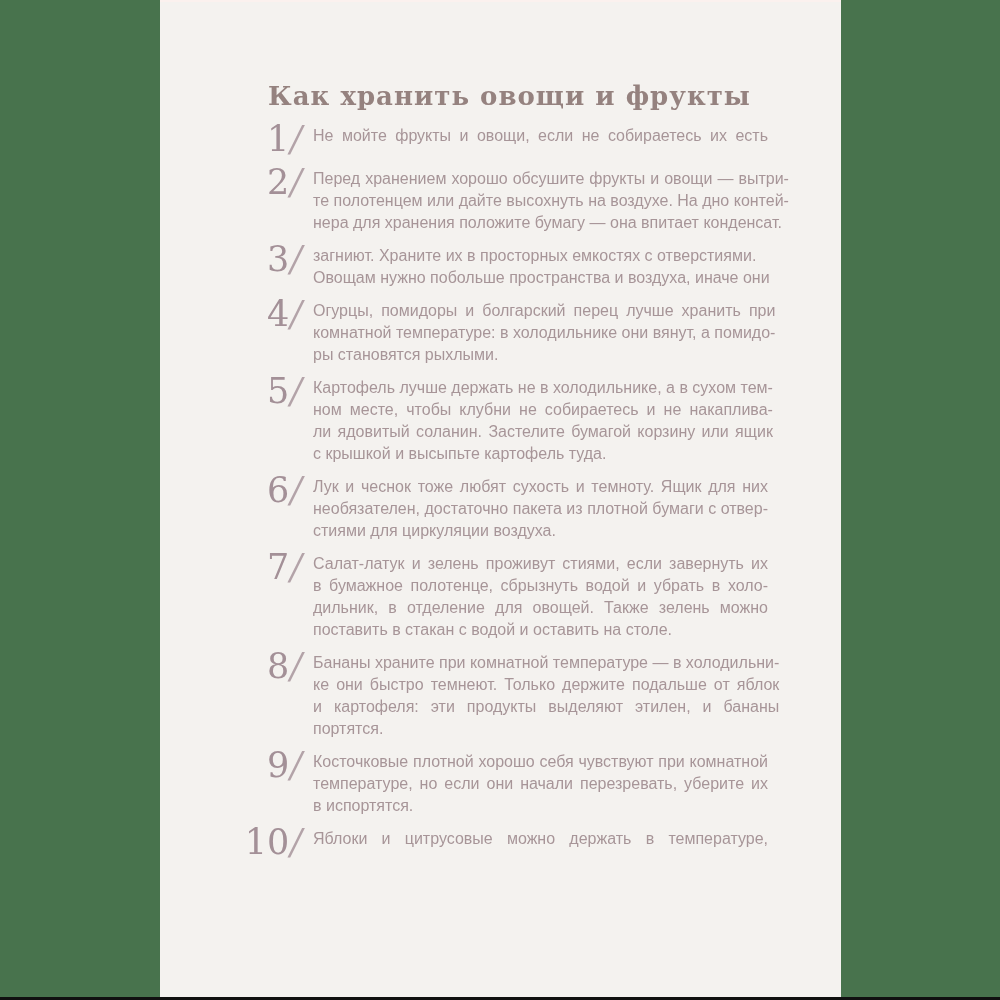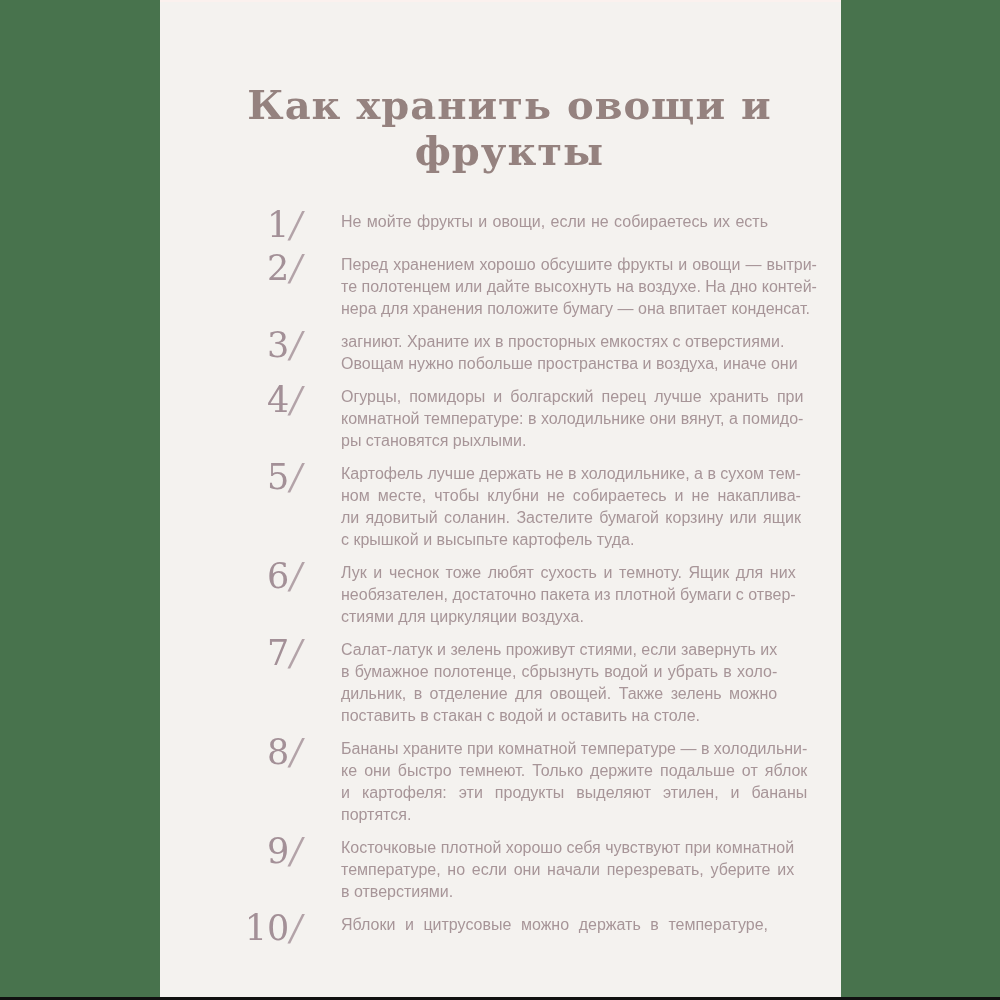--- a/index.html
+++ b/index.html
@@ -32,25 +32,25 @@
     background: var(--card_top_edge, #fbf1ee);
   }
   .bottom-bar {
     position: absolute;
     bottom: 0; left: 0; right: 0;
     height: 3px;
     background: var(--bottom_bar, #101010);
     z-index: 5;
   }
   h1.title {
-    margin: 82px -82px 37px -73px;
+    margin: 82px -82px 13px -73px;
     text-align: center;
     font-family: "DejaVu Serif", serif;
     font-weight: bold;
-    font-size: 40px;
+    font-size: 26px;
     letter-spacing: 1px;
     line-height: 1.15;
     color: var(--title_text, #95827f);
   }
   .tips-list {
     display: block;
   }
   .item {
     display: flex;
     align-items: flex-start;
@@ -72,21 +72,20 @@
     font-style: italic;
     opacity: 0.8;
     margin-left: 1px;
   }
   .text {
     flex: 1 1 auto;
     font-family: "Liberation Sans", sans-serif;
     font-size: 16px;
     line-height: 22px;
     color: var(--body_text, #a79598);
-    margin-left: 28px;
   }
   .line {
     white-space: nowrap;
     text-align: justify;
     text-align-last: justify;
   }
   .line.last {
     text-align-last: left;
   }
 </style>
@@ -168,21 +167,21 @@
             <div class="line">и картофеля: эти продукты выделяют этилен, и бананы</div>
             <div class="line last">портятся.</div>
           </div>
   </section>
 
   <section class="item">
     <div class="num"><span class="digits">9</span><span class="slash">/</span></div>
     <div class="text">
             <div class="line">Косточковые плотной хорошо себя чувствуют при комнатной</div>
             <div class="line">температуре, но если они начали перезревать, уберите их</div>
-            <div class="line last">в отверстиями.</div>
+            <div class="line last">в испортятся.</div>
           </div>
   </section>
 
   <section class="item">
     <div class="num"><span class="digits">10</span><span class="slash">/</span></div>
     <div class="text">
             <div class="line">Яблоки и цитрусовые можно держать в температуре,</div>
           </div>
   </section>
 </main>

